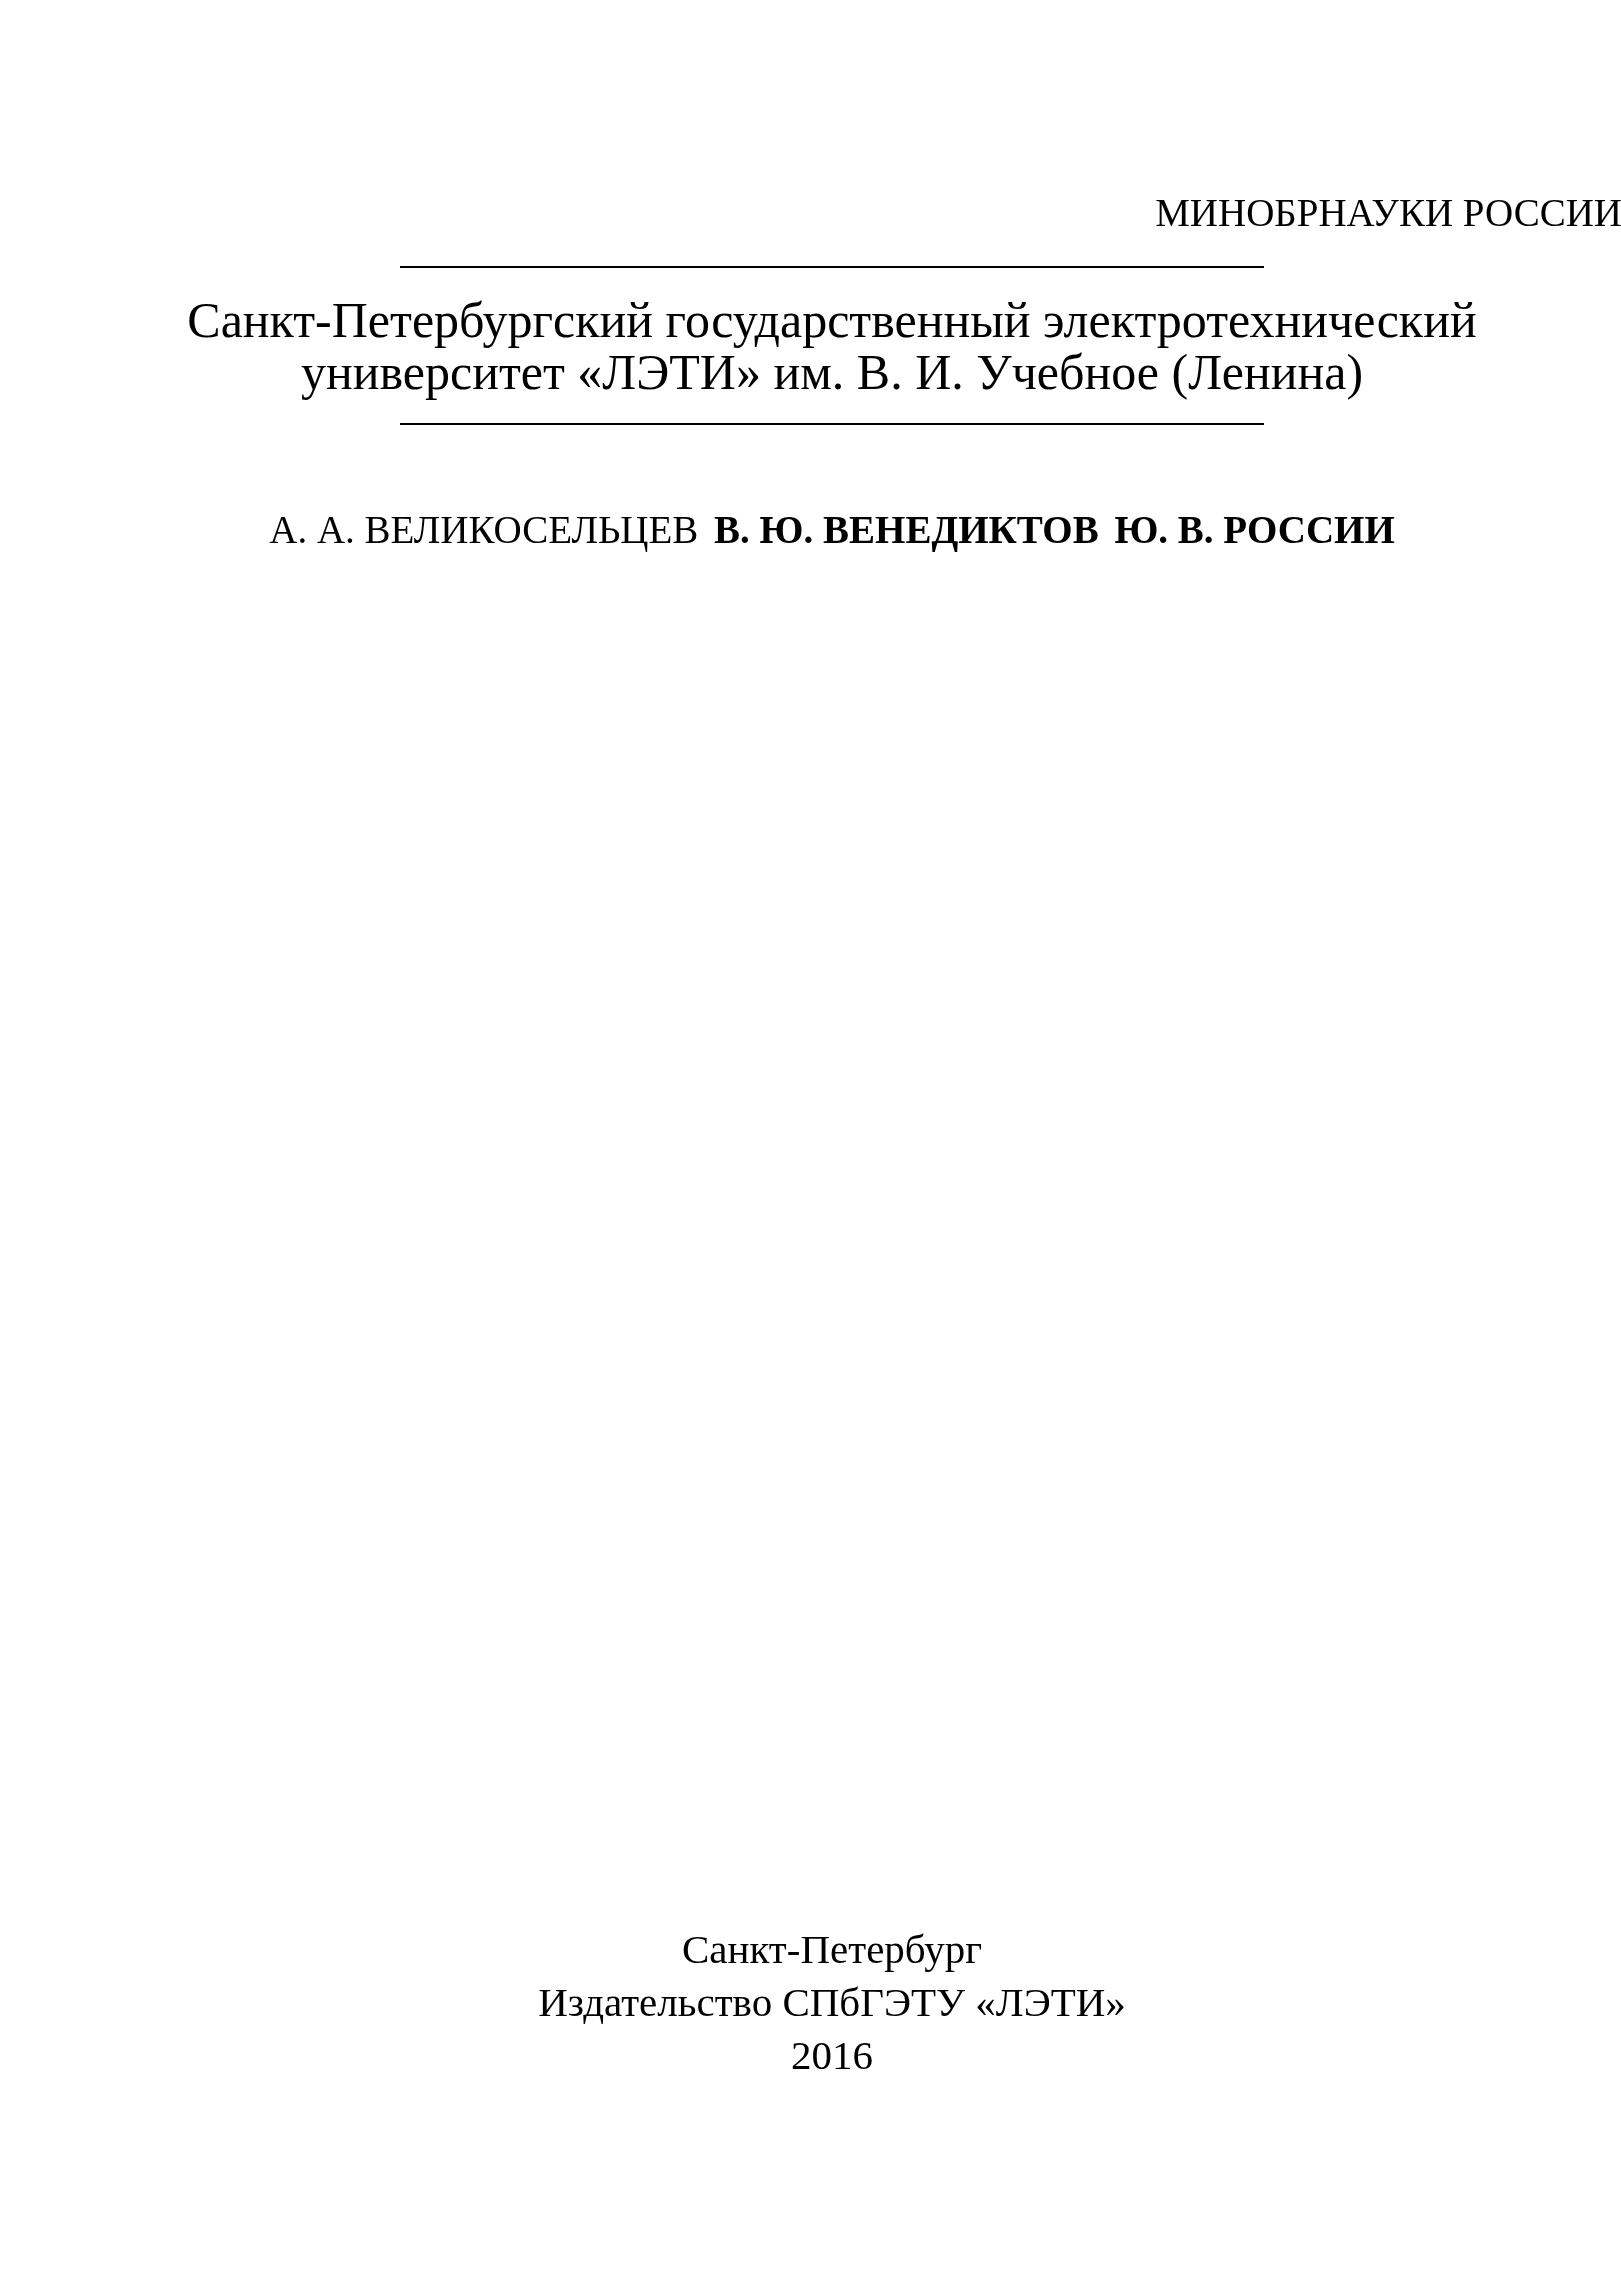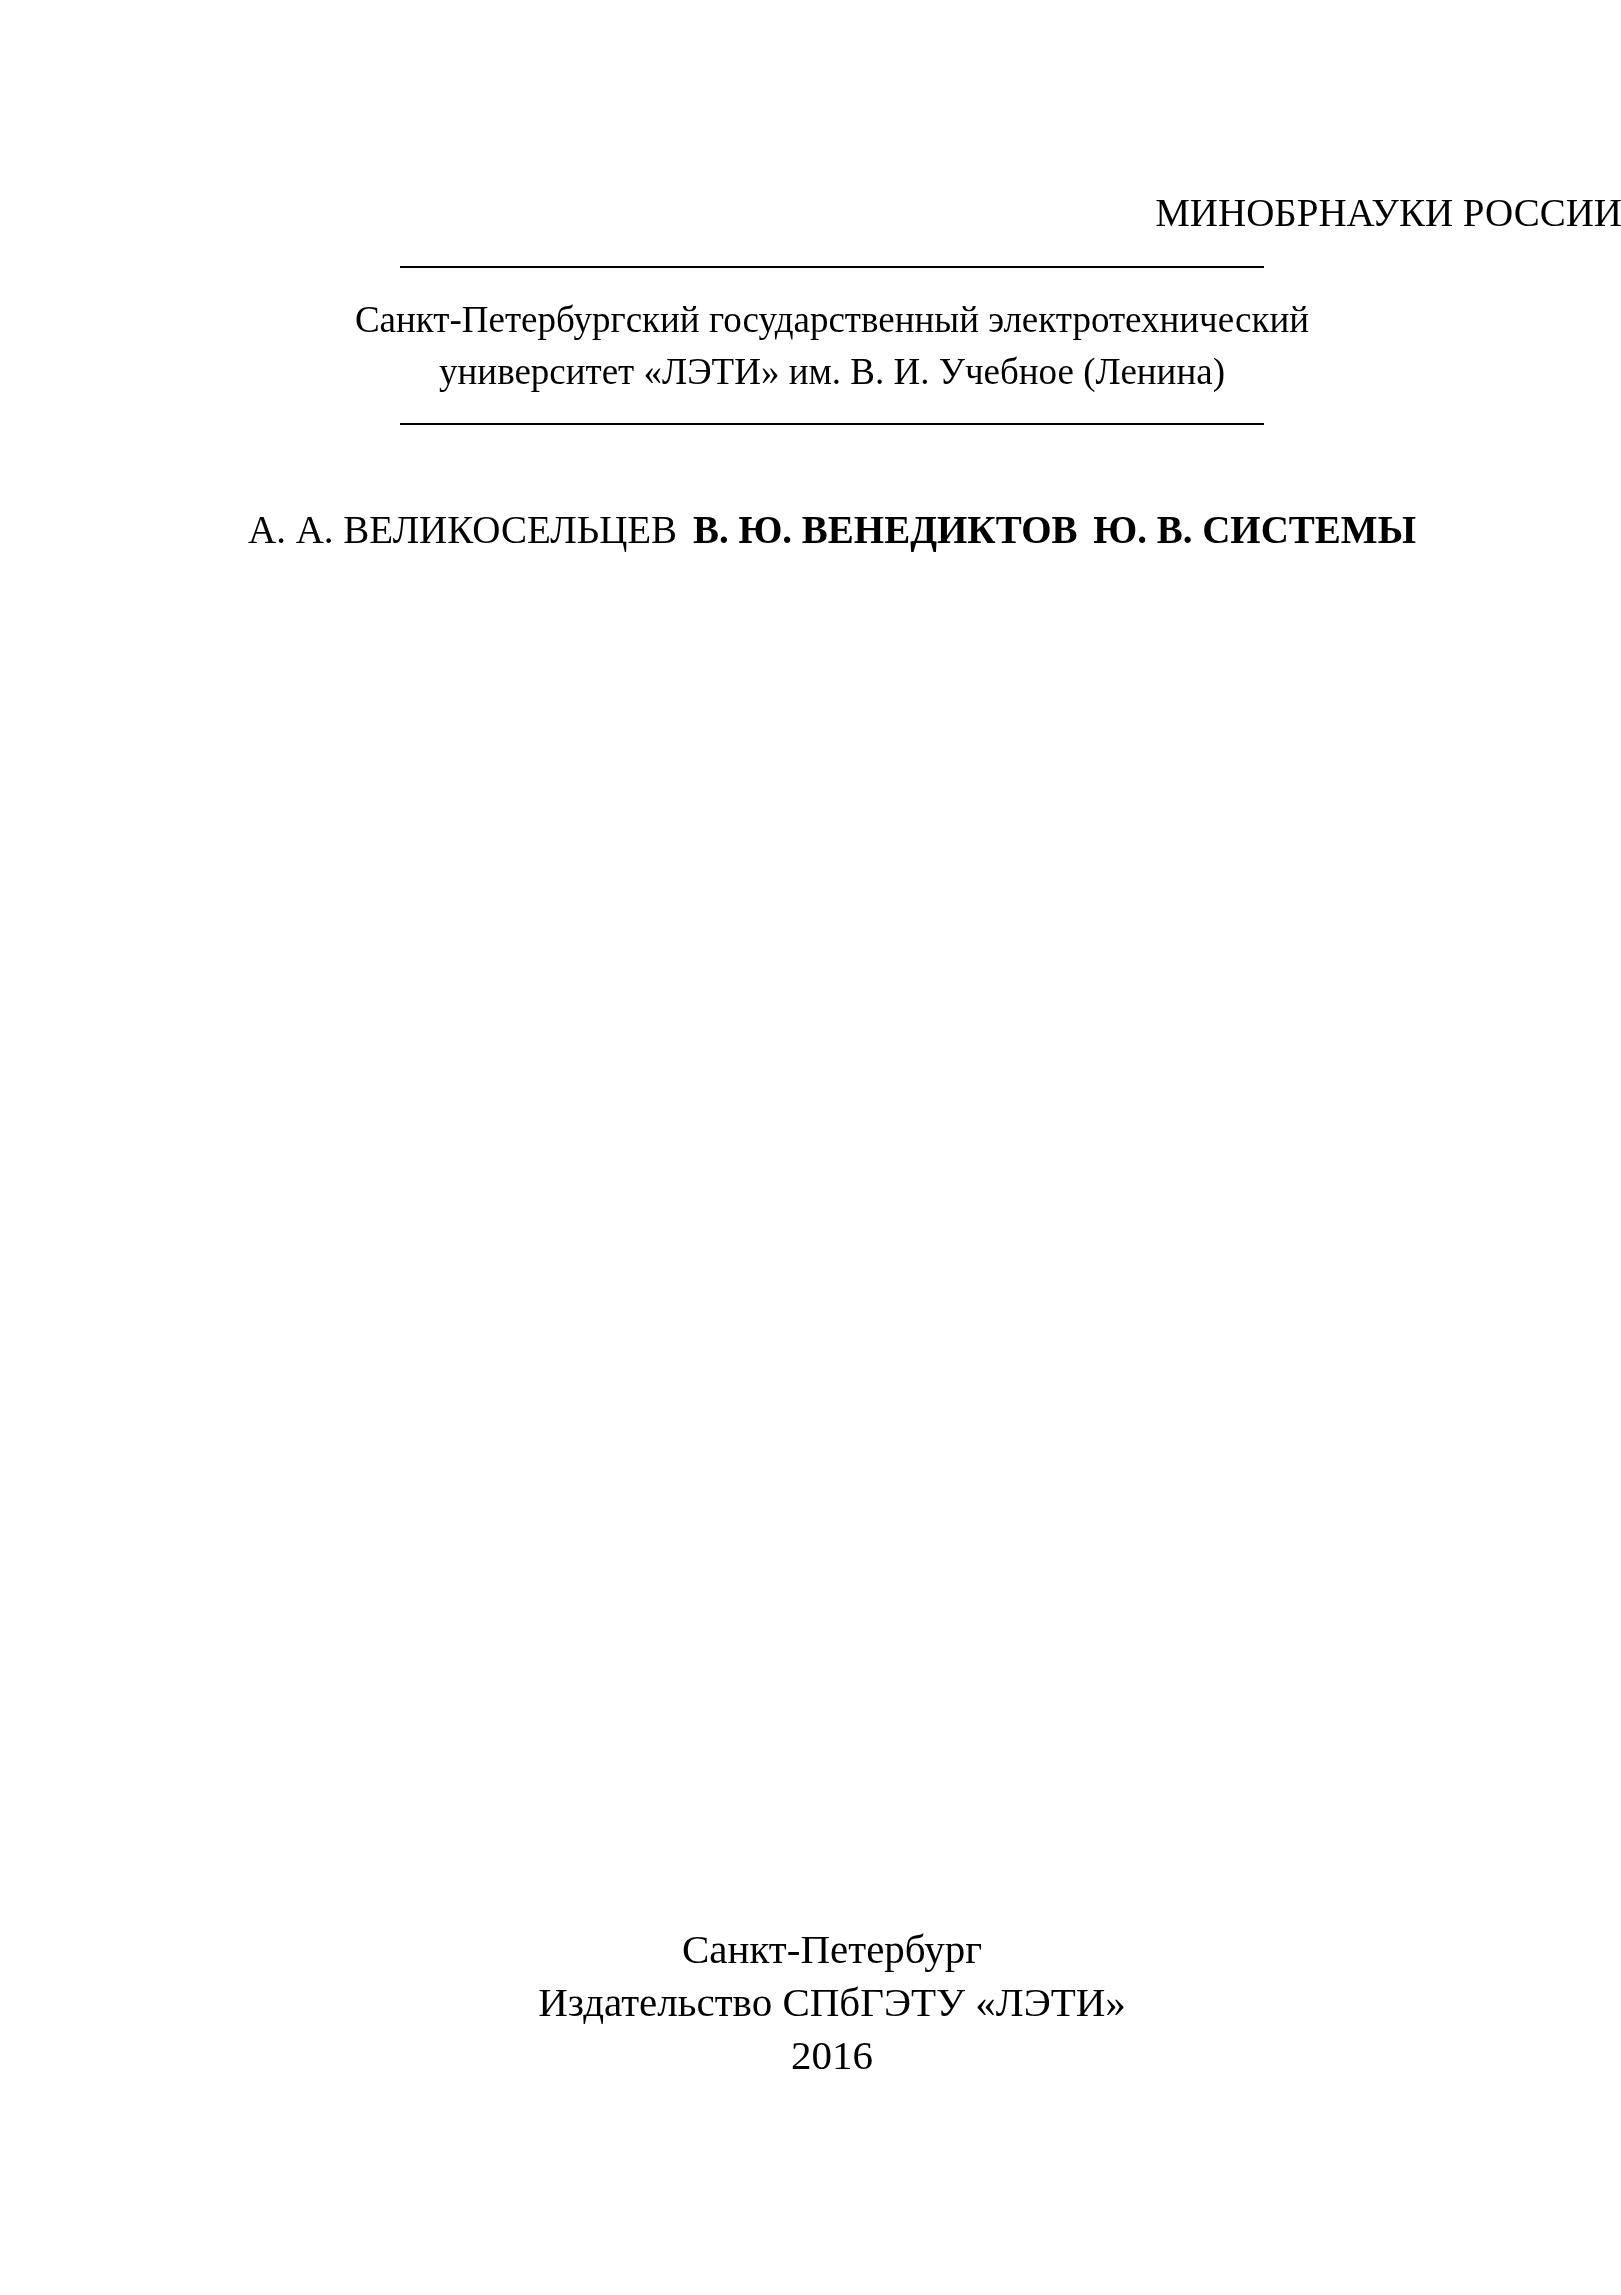--- a/index.html
+++ b/index.html
@@ -41,21 +41,21 @@
     left: 50%;
     transform: translateX(-50%);
     width: 864px;
     height: 2.4px;
     background: #000000;
   }
   .rule-top { top: 266px; }
   .rule-bottom { top: 423px; }
   .university {
     top: 294px;
-    font-size: 37px;
+    font-size: 50px;
     line-height: 52px;
   }
   .authors {
     top: 506px;
     font-size: 39px;
     line-height: 47px;
   }
   .authors .author + .author {
     margin-left: 6px;
     font-weight: bold;
@@ -91,21 +91,21 @@
     <div class="line-block university">
       <div>Санкт-Петербургский государственный электротехнический</div>
       <div>университет «ЛЭТИ» им. В. И. Учебное (Ленина)</div>
     </div>
 
     <div class="rule rule-bottom"></div>
 
     <div class="line-block authors">
       <span class="author">А. А. ВЕЛИКОСЕЛЬЦЕВ</span>
       <span class="author">В. Ю. ВЕНЕДИКТОВ</span>
-      <span class="author">Ю. В. СИСТЕМЫ</span>
+      <span class="author">Ю. В. РОССИИ</span>
     </div>
 
     <div class="line-block book-title">
     </div>
 
 
     <div class="line-block imprint">
       <div>Санкт-Петербург</div>
       <div>Издательство СПбГЭТУ «ЛЭТИ»</div>
       <div>2016</div>

